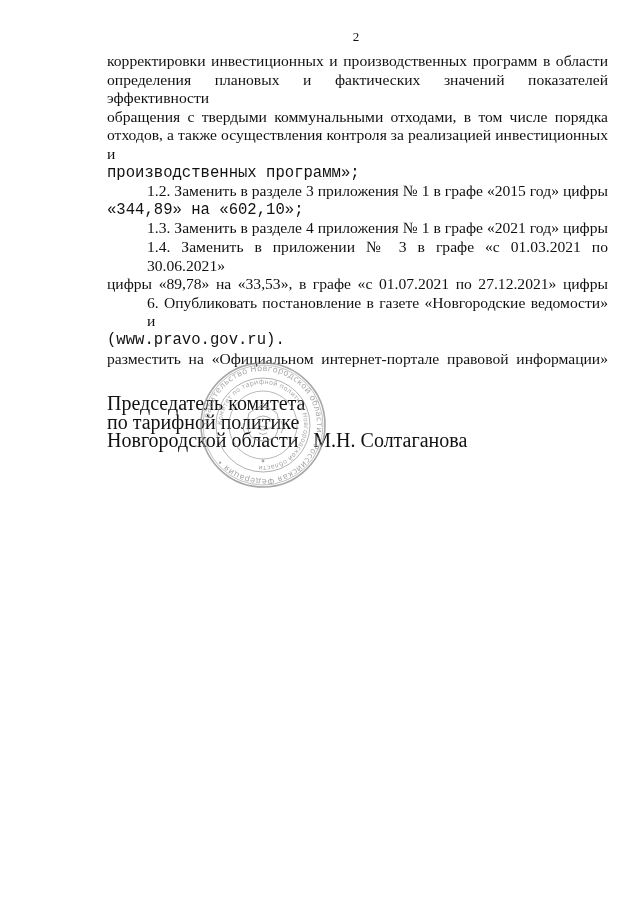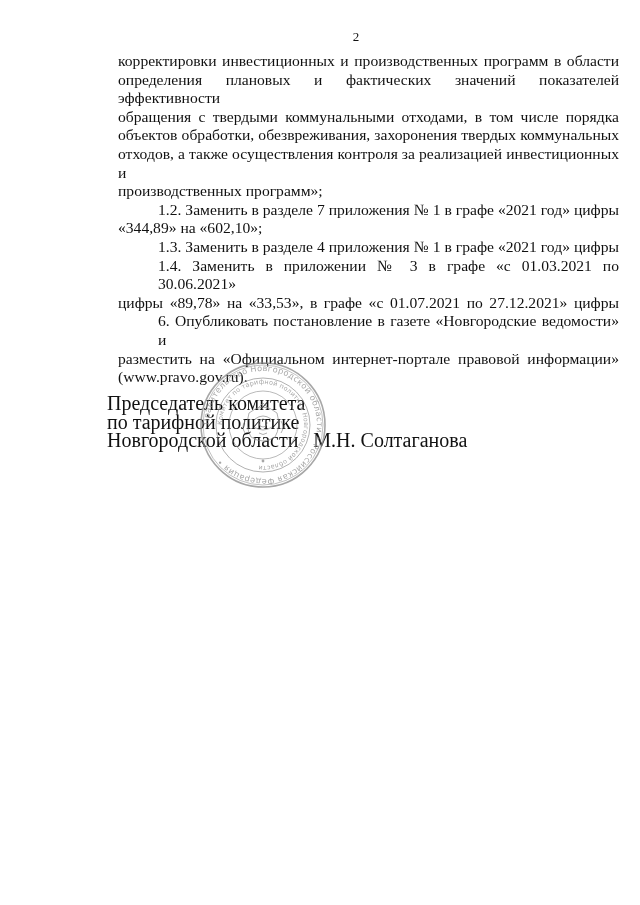--- a/index.html
+++ b/index.html
@@ -7,66 +7,65 @@
     width: 640px; height: 905px; background: #ffffff;
     position: relative; overflow: hidden;
     font-family: "Liberation Serif", "DejaVu Serif", serif;
     color: #111111;
   }
   .page-num {
     position: absolute; top: 29px; left: 0; width: 712px;
     text-align: center; font-size: 13px; line-height: 16px;
   }
   .body-text {
-    position: absolute; top: 52px; left: 118px; width: 501px;
+    position: absolute; top: 52px; left: 107px; width: 501px;
     font-size: 15.6px; line-height: 18.6px;
   }
   .para { margin: 0; text-align: justify; text-align-last: left; }
   .indent { text-indent: 40px; }
   .line { display: block; text-align: justify; text-align-last: justify; }
-  .line.last { text-align-last: left; }
+  .line.last { text-align-last: left; font-family: Liberation Mono, monospace; }
   .signature {
     position: absolute; top: 394px; left: 107px;
     font-size: 20px; line-height: 18.6px; z-index: 1;
   }
   .signature div { white-space: pre; }
   .stamp {
     position: absolute; left: 199px; top: 361px; width: 128px; height: 128px;
     z-index: 2; opacity: 0.75;
   }
 </style>
 </head>
 <body>
 
 <div class="page-num">2</div>
 
 <div class="body-text">
   <div class="para">
     <span class="line">корректировки инвестиционных и производственных программ в области</span>
     <span class="line">определения плановых и фактических значений показателей эффективности</span>
     <span class="line">обращения с твердыми коммунальными отходами, в том числе порядка</span>
-    <span class="line">объектов обработки, обезвреживания, захоронения твердых коммунальных</span>
     <span class="line">отходов, а также осуществления контроля за реализацией инвестиционных и</span>
     <span class="line last">производственных программ»;</span>
   </div>
   <div class="para">
-    <span class="line indent" style="padding-left:40px;text-indent:0">1.2. Заменить в разделе 7 приложения № 1 в графе «2021 год» цифры</span>
+    <span class="line indent" style="padding-left:40px;text-indent:0">1.2. Заменить в разделе 3 приложения № 1 в графе «2015 год» цифры</span>
     <span class="line last">«344,89» на «602,10»;</span>
   </div>
   <div class="para">
     <span class="line" style="padding-left:40px">1.3. Заменить в разделе 4 приложения № 1  в графе «2021 год» цифры</span>
   </div>
   <div class="para">
     <span class="line" style="padding-left:40px">1.4. Заменить в приложении № 3 в графе  «с 01.03.2021 по 30.06.2021»</span>
     <span class="line">цифры «89,78» на «33,53», в графе «с 01.07.2021 по 27.12.2021» цифры</span>
   </div>
   <div class="para">
     <span class="line" style="padding-left:40px">6. Опубликовать постановление в газете «Новгородские ведомости» и</span>
+    <span class="line last">(www.pravo.gov.ru).</span>
     <span class="line">разместить на «Официальном интернет-портале правовой информации»</span>
-    <span class="line last">(www.pravo.gov.ru).</span>
   </div>
 </div>
 
 <div class="signature">
   <div>Председатель комитета</div>
   <div>по тарифной политике</div>
   <div>Новгородской области   М.Н. Солтаганова</div>
 </div>
 
 <div class="stamp">

